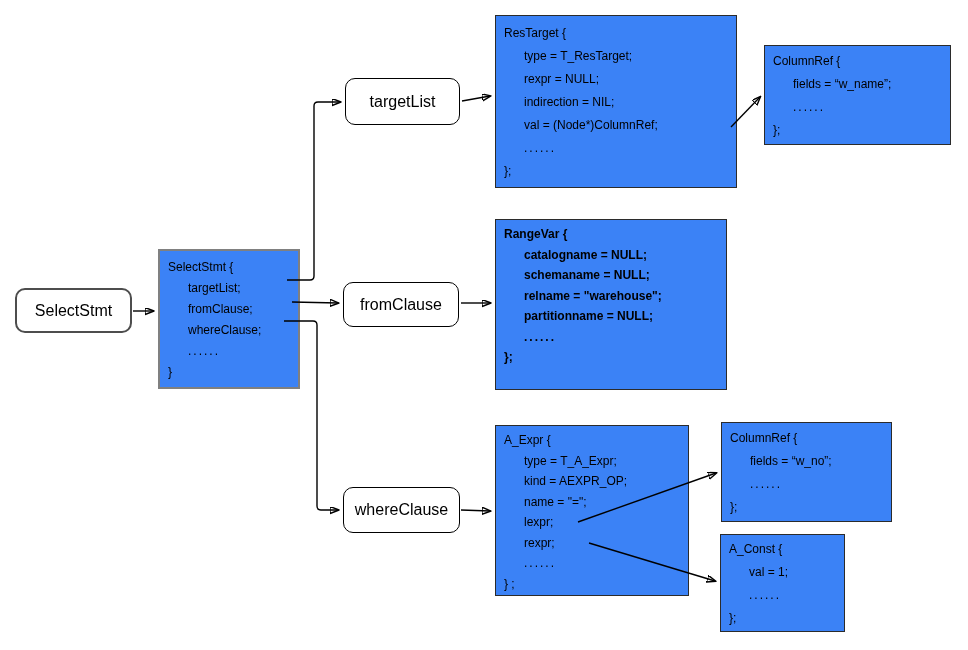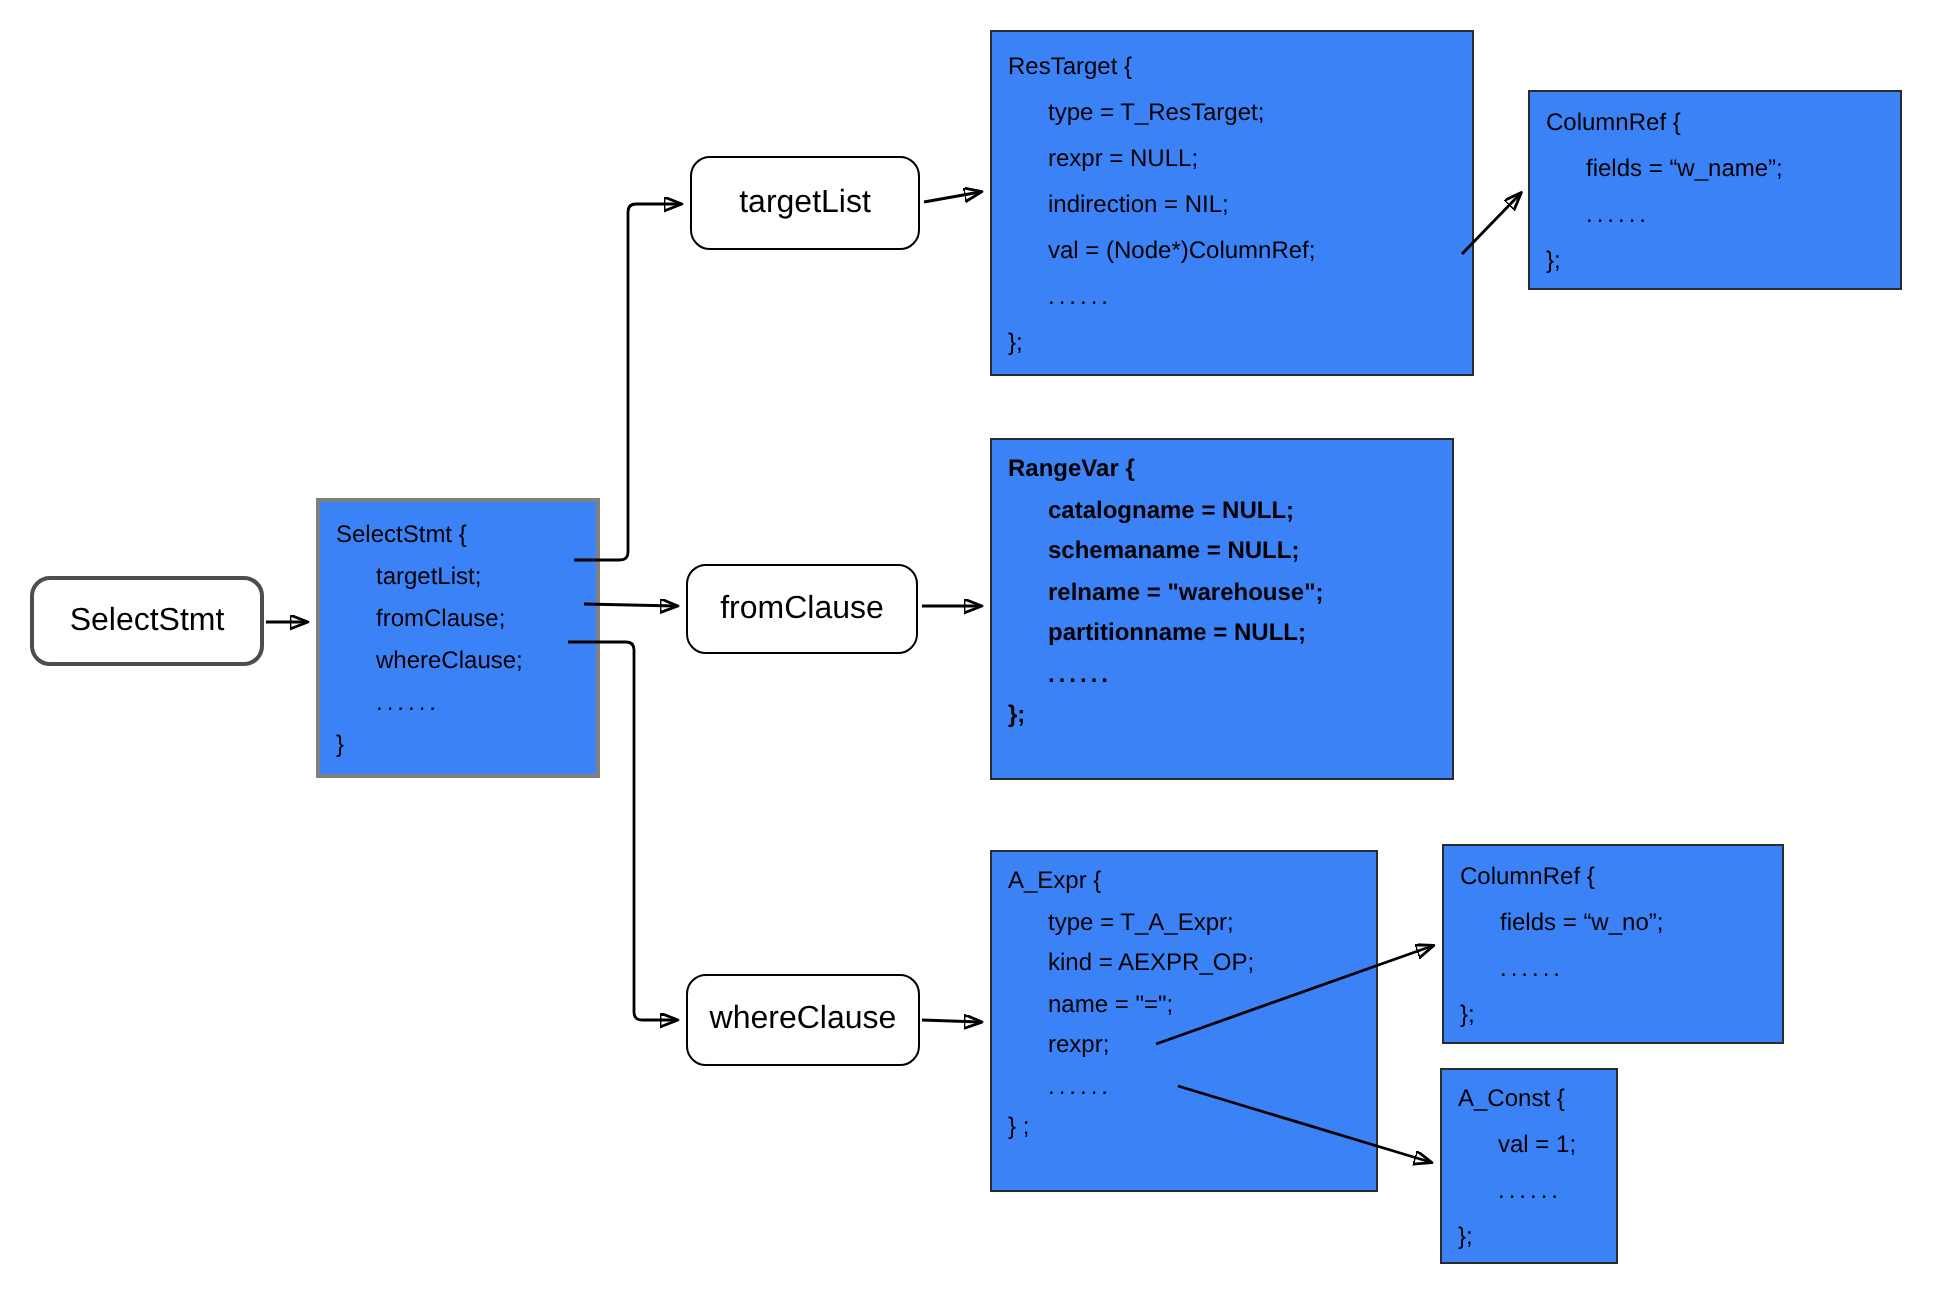--- a/index.html
+++ b/index.html
@@ -39,21 +39,21 @@
   #n-root{left:15px;top:288px;width:117px;height:45px;border:2px solid #4d4d4d;}
   #s-ss  {left:158px;top:249px;width:142px;height:140px;border:2px solid #808080;line-height:21px;padding-top:6px;}
   #n-tl  {left:345px;top:78px; width:115px;height:47px;}
   #n-fc  {left:343px;top:282px;width:116px;height:45px;}
   #n-wc  {left:343px;top:487px;width:117px;height:46px;}
   #s-rt  {left:495px;top:15px; width:242px;height:173px;line-height:23px;}
   #s-crn {left:764px;top:45px; width:187px;height:100px;line-height:23px;padding-top:4px;}
   #s-rv  {left:495px;top:219px;width:232px;height:171px;line-height:20.5px;padding-top:4px;font-weight:bold;}
   #s-ae  {left:495px;top:425px;width:194px;height:171px;line-height:20.5px;padding-top:4px;}
   #s-cro {left:721px;top:422px;width:171px;height:100px;line-height:23px;padding-top:4px;}
-  #s-ac  {left:720px;top:534px;width:89px;height:98px;line-height:23px;padding-top:3px;}
+  #s-ac  {left:720px;top:534px;width:125px;height:98px;line-height:23px;padding-top:3px;}
   
   #arrows{
     position:absolute;left:0;top:0;width:968px;height:650px;
     pointer-events:none;
   }
   #arrows path{
     stroke:#000;stroke-width:1.4;fill:none;stroke-linejoin:round;
   }
 </style>
 </head>
@@ -109,20 +109,21 @@
     <div class="f">partitionname = NULL;</div>
     <div class="f dots">......</div>
     <div class="c">};</div>
   </div>
 
   <div class="struct" id="s-ae">
     <div class="t">A_Expr {</div>
     <div class="f">type = T_A_Expr;</div>
     <div class="f">kind = AEXPR_OP;</div>
     <div class="f">name = "=";</div>
+    <div class="f">lexpr;</div>
     <div class="f">rexpr;</div>
     <div class="f dots">......</div>
     <div class="c">} ;</div>
   </div>
 
   <div class="struct" id="s-cro">
     <div class="t">ColumnRef {</div>
     <div class="f">fields = “w_no”;</div>
     <div class="f dots">......</div>
     <div class="c">};</div>

